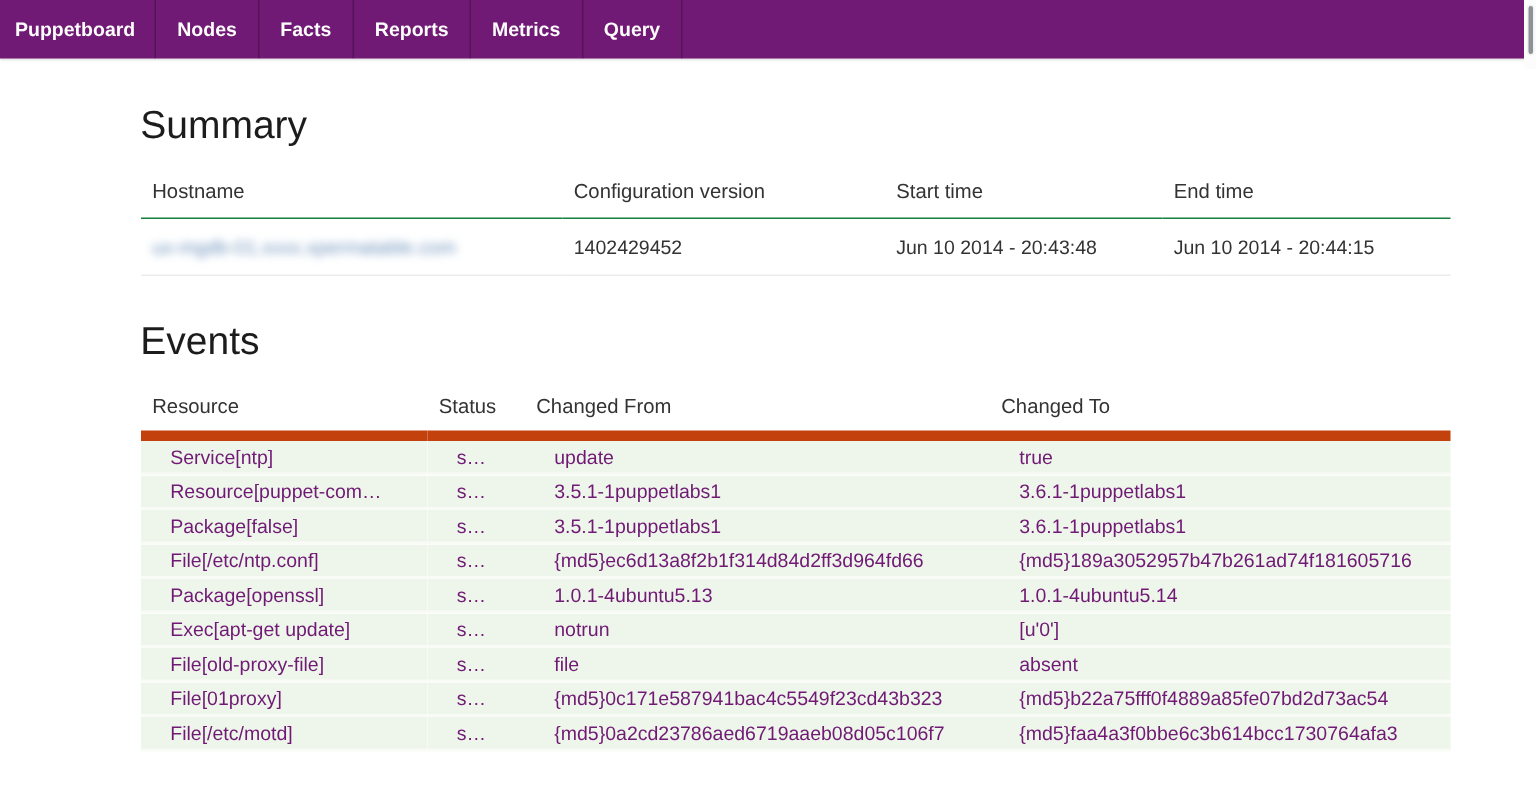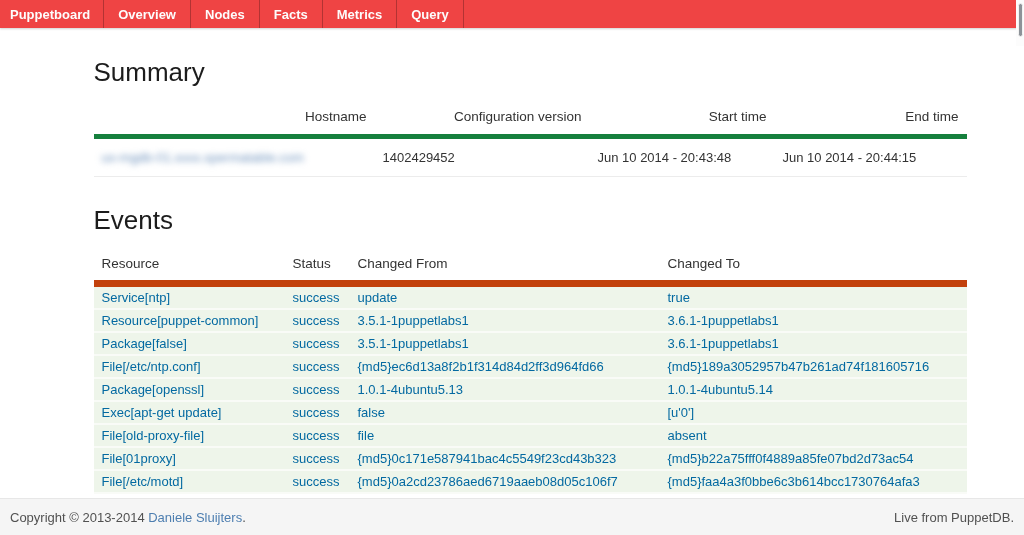--- a/index.html
+++ b/index.html
@@ -7,22 +7,22 @@
   body {
     width: 1024px; height: 535px;
     font-family: "Liberation Sans", "DejaVu Sans", sans-serif;
     background: #ffffff; color: #333;
     overflow: hidden; position: relative;
   }
   .page { display: flex; flex-direction: column; height: 535px; }
 
   
   .navbar {
-    background: #ef4444;
-    height: 28px;
+    background: #701a75;
+    height: 39px;
     display: flex;
     align-items: stretch;
     color: #fdfdfd;
     font-size: 13px;
     font-weight: bold;
     box-shadow: 0 1px 2px rgba(0,0,0,0.18);
     flex: 0 0 auto;
   }
   .nav-item {
     display: flex; align-items: center;
@@ -54,31 +54,31 @@
   }
   h2.first { margin-top: 29px; }
 
   table { width: 100%; border-collapse: collapse; table-layout: fixed; font-size: 13px; }
   th {
     text-align: left; font-weight: 400; color: #333;
     font-size: 13.5px;
   }
 
   
-  .summary-table th { padding: 9px 8px 10px 8px; border-bottom: 5px solid #15803d; text-align: right; }
+  .summary-table th { padding: 9px 8px 10px 8px; border-bottom: 1px solid #15803d; }
   .summary-table td { padding: 11px 8px; border-bottom: 1px solid #ececec; color: #333; }
   a.host-link { color: #6f93bd; text-decoration: none; }
   .redacted { filter: blur(3px); }
 
   
   .events-table th { padding: 8px 8px 9px 8px; border-bottom: 7px solid #c2410c; }
   .events-table td {
-    padding: 3px 8px;
+    padding: 3px 20px;
     background: #eef5ea;
-    color: #0369a1;
+    color: #701a75;
     border-bottom: 2px solid #f9fbf7;
     white-space: nowrap; overflow: hidden; text-overflow: ellipsis;
   }
 
   
   footer {
     flex: 0 0 auto;
     height: 37px;
     background: #f5f5f5;
     border-top: 1px solid #e7e7e7;
@@ -88,23 +88,23 @@
   }
   footer a { color: #4d7eb0; text-decoration: none; cursor: pointer; }
 </style>
 </head>
 <body>
 
 <div class="page">
 
   <nav class="navbar">
     <div class="nav-item brand">Puppetboard</div>
-    <div class="nav-item">Overview</div>
     <div class="nav-item">Nodes</div>
     <div class="nav-item">Facts</div>
+    <div class="nav-item">Reports</div>
     <div class="nav-item">Metrics</div>
     <div class="nav-item">Query</div>
   </nav>
 
   <div class="scroll-track"></div>
   <div class="scroll-thumb"></div>
 
   <main>
     <div class="container">
 
@@ -181,21 +181,21 @@
           </tr>
           <tr>
             <td>Package[openssl]</td>
             <td>success</td>
             <td>1.0.1-4ubuntu5.13</td>
             <td>1.0.1-4ubuntu5.14</td>
           </tr>
           <tr>
             <td>Exec[apt-get update]</td>
             <td>success</td>
-            <td>false</td>
+            <td>notrun</td>
             <td>[u'0']</td>
           </tr>
           <tr>
             <td>File[old-proxy-file]</td>
             <td>success</td>
             <td>file</td>
             <td>absent</td>
           </tr>
           <tr>
             <td>File[01proxy]</td>
@@ -208,20 +208,14 @@
             <td>success</td>
             <td>{md5}0a2cd23786aed6719aaeb08d05c106f7</td>
             <td>{md5}faa4a3f0bbe6c3b614bcc1730764afa3</td>
           </tr>
         </tbody>
       </table>
 
     </div>
   </main>
 
-  <footer>
-    <div>
-      <span>Copyright © 2013-2014 </span><a>Daniele Sluijters</a><span>.</span>
-    </div>
-    <div>Live from PuppetDB.</div>
-  </footer>
 
 </div>
 
 </body></html>

